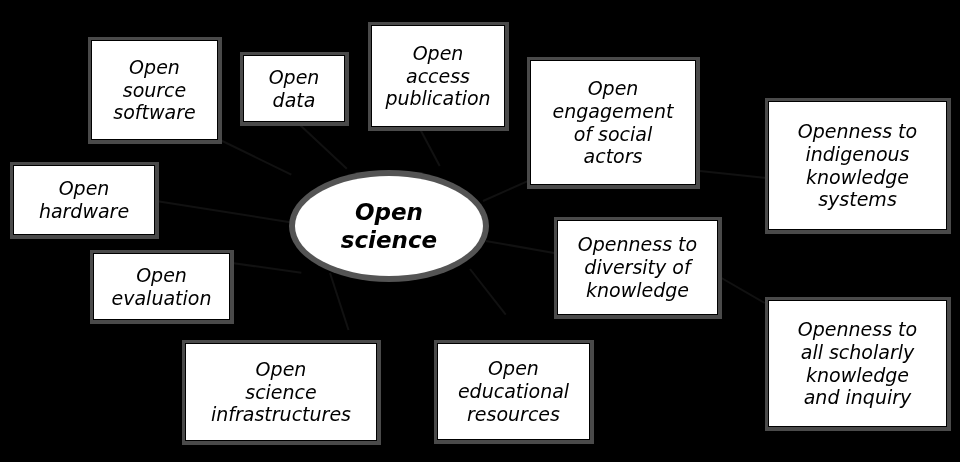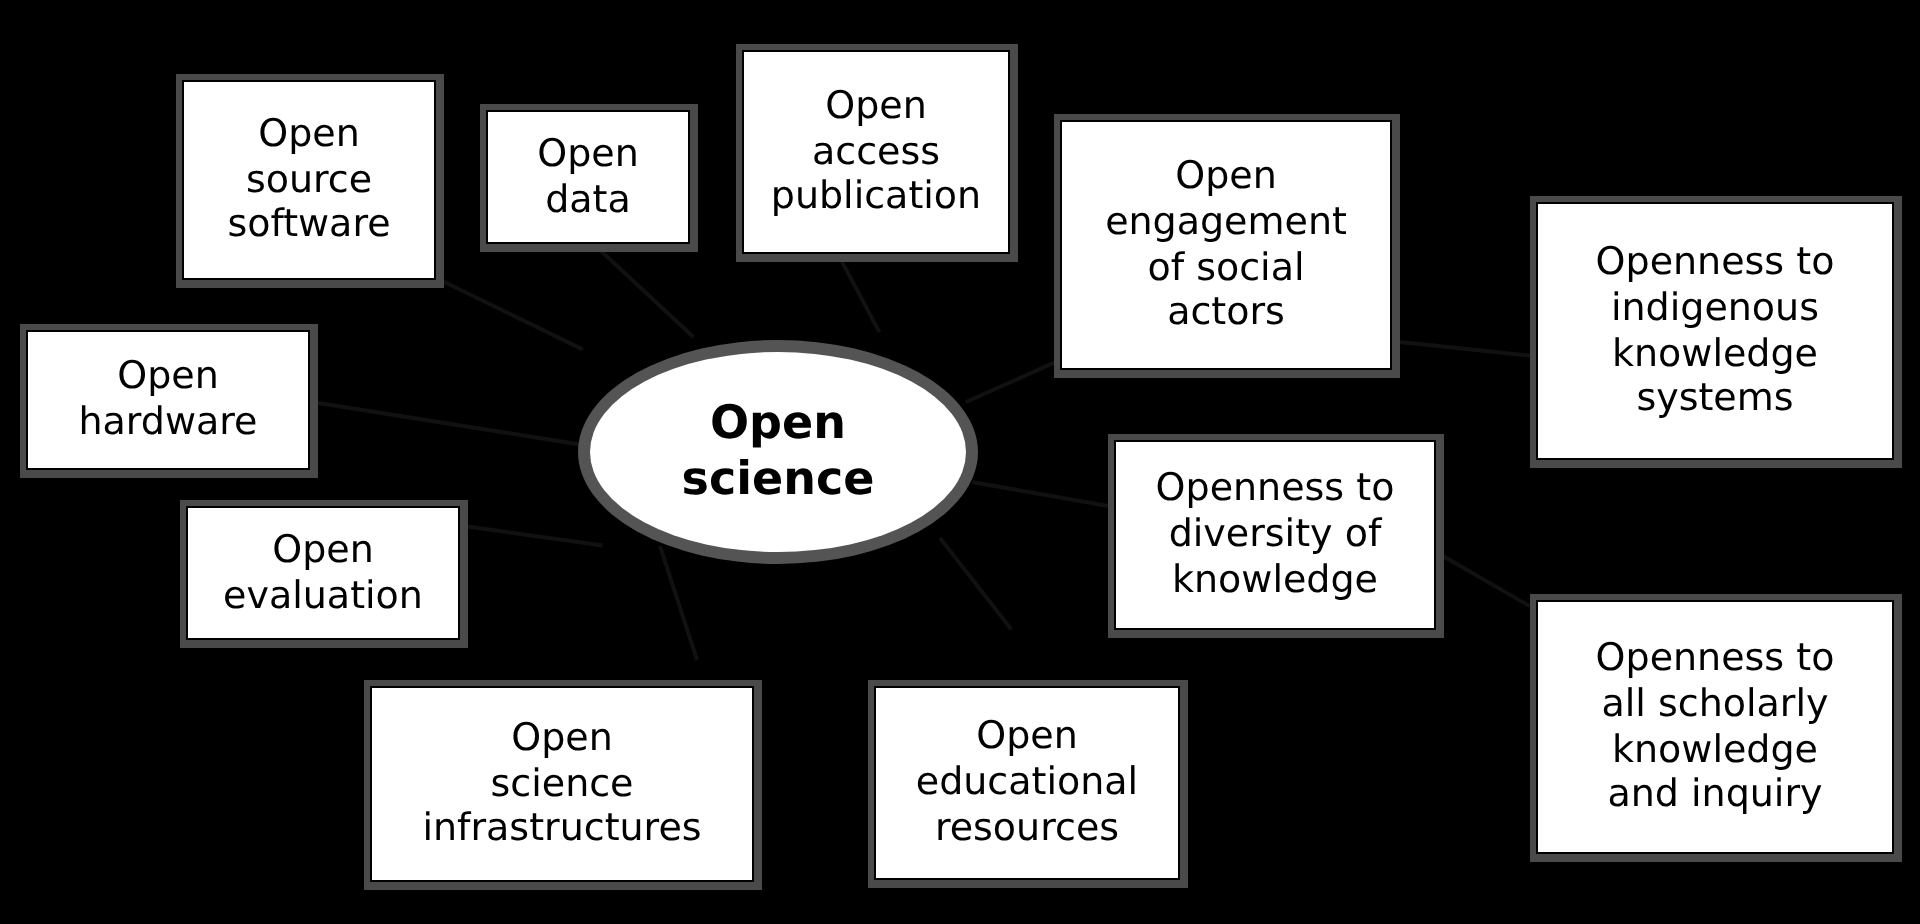--- a/index.html
+++ b/index.html
@@ -7,20 +7,21 @@
     padding: 0;
     background: #000000;
   }
   #canvas {
     position: relative;
     width: 960px;
     height: 462px;
     background: #000000;
     overflow: hidden;
     font-family: "DejaVu Sans", sans-serif;
+    font-style: italic;
   }
   .node {
     position: absolute;
     box-sizing: border-box;
     background: #ffffff;
     border: 1px solid #000000;
     box-shadow: 4px 4px 0 0 #4a4a4a, -3px -3px 0 0 #4a4a4a,
                 4px -3px 0 0 #4a4a4a, -3px 4px 0 0 #4a4a4a;
     display: flex;
     align-items: center;

